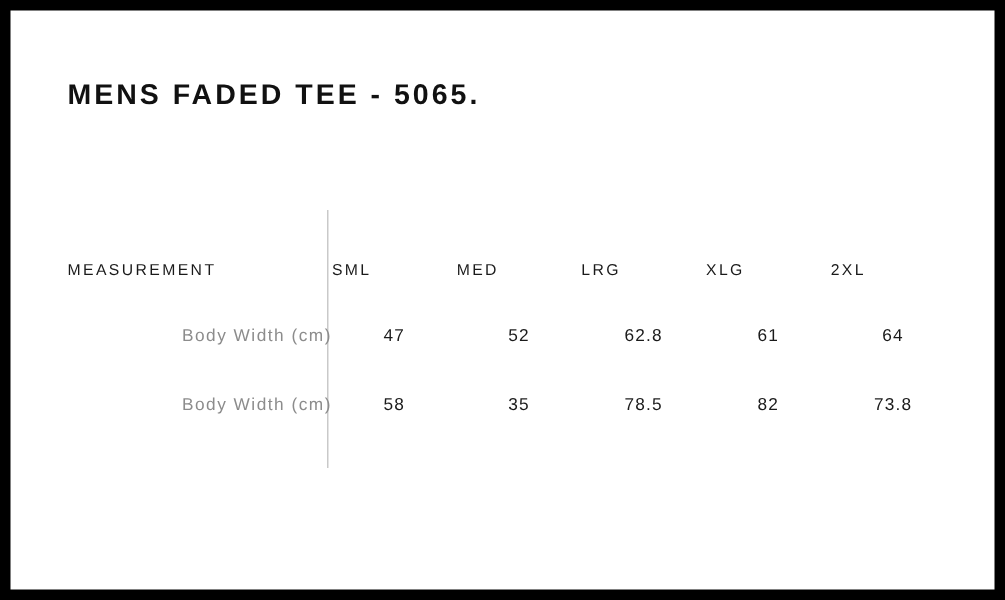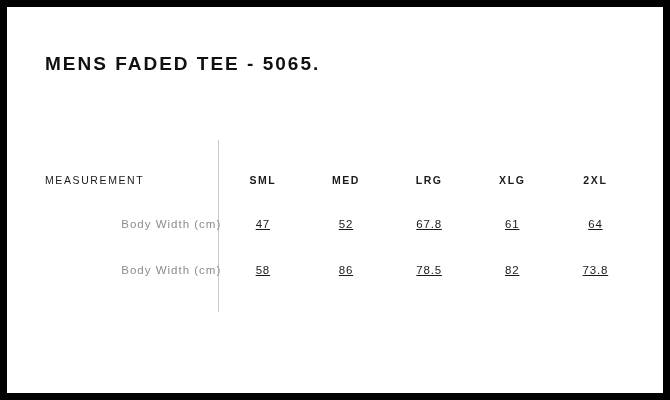--- a/index.html
+++ b/index.html
@@ -60,40 +60,39 @@
   }
   .head-label {
     font-size: 10.5px;
     font-weight: normal;
     letter-spacing: 1.6px;
     color: #1a1a1a;
     text-align: left;
   }
   .head-size {
     font-size: 10.5px;
-    font-weight: bold;
+    font-weight: normal;
     letter-spacing: 1.6px;
     color: #1a1a1a;
-    text-align: center;
+    text-align: left;
   }
   tbody tr { height: 46px; }
   .cell-label {
     font-size: 11.5px;
     letter-spacing: 1.0px;
     color: #8c8c8c;
     text-align: right;
     vertical-align: middle;
   }
   .cell-value {
     font-size: 11.5px;
     letter-spacing: 0.8px;
     color: #1a1a1a;
     text-align: center;
     vertical-align: middle;
-    text-decoration: underline;
   }
   .divider {
     position: absolute;
     left: 211px;
     top: 133px;
     width: 1px;
     height: 172px;
     background: #c9c9c9;
   }
   .note {
@@ -134,28 +133,28 @@
           <th class="head-size">LRG</th>
           <th class="head-size">XLG</th>
           <th class="head-size">2XL</th>
         </tr>
       </thead>
       <tbody>
         <tr>
           <td class="cell-label">Body Width (cm)</td>
           <td class="cell-value">47</td>
           <td class="cell-value">52</td>
-          <td class="cell-value">67.8</td>
+          <td class="cell-value">62.8</td>
           <td class="cell-value">61</td>
           <td class="cell-value">64</td>
         </tr>
         <tr>
           <td class="cell-label">Body Width (cm)</td>
           <td class="cell-value">58</td>
-          <td class="cell-value">86</td>
+          <td class="cell-value">35</td>
           <td class="cell-value">78.5</td>
           <td class="cell-value">82</td>
           <td class="cell-value">73.8</td>
         </tr>
       </tbody>
     </table>
 
 
   </div>
 </div>

